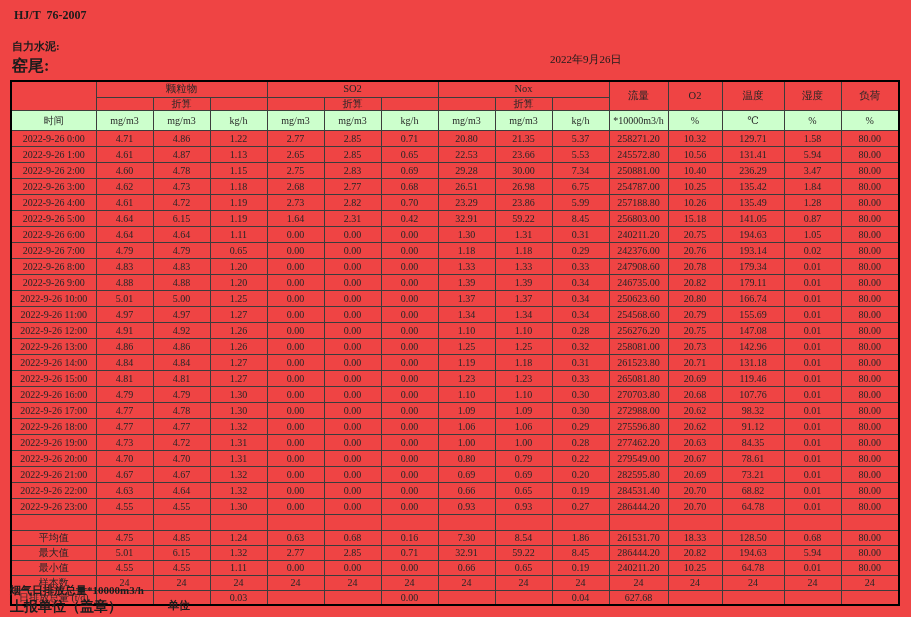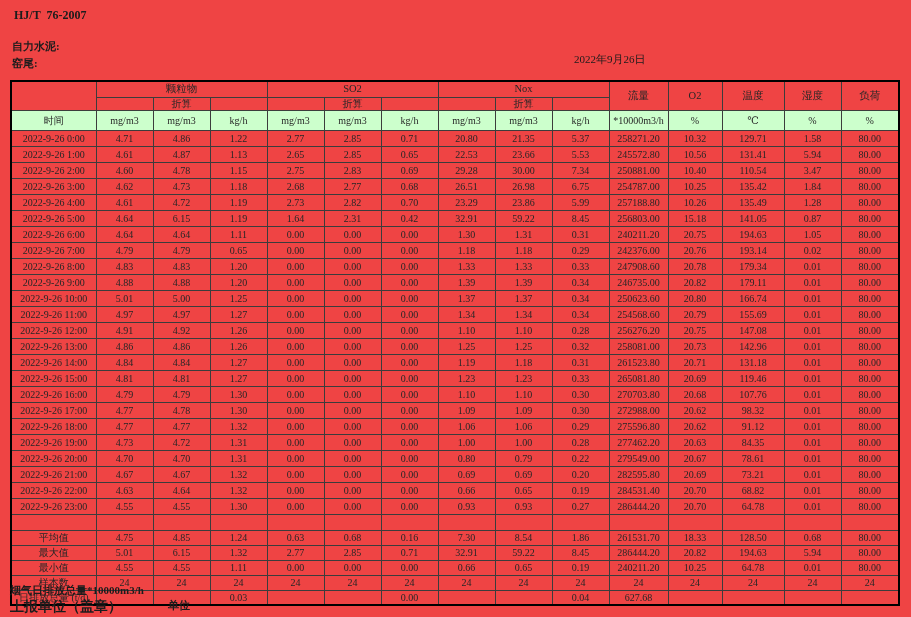--- a/index.html
+++ b/index.html
@@ -1,23 +1,23 @@
 <!DOCTYPE html>
 <html><head>
 <meta charset="utf-8">
 <style>
   html,body{margin:0;padding:0;background:#fff;}
   .page{position:relative;width:911px;height:617px;background:#ef4444;overflow:hidden;
         font-family:"Liberation Serif","DejaVu Serif",serif;color:#1c1c1c;}
   .abs{position:absolute;white-space:nowrap;}
   .std{left:14px;top:8px;font-size:12px;font-weight:bold;white-space:pre;font-family:"Liberation Serif",serif;}
   .company{left:12px;top:39px;font-size:11px;font-weight:bold;}
-  .site{left:12px;top:56px;font-size:11px;font-weight:bold;}
+  .site{left:12px;top:56px;font-size:16px;font-weight:bold;}
   .title{left:375px;top:22px;font-size:14px;font-weight:bold;letter-spacing:1px;}
-  .rdate{left:550px;top:52px;font-size:11px;margin-left:24px;}
+  .rdate{left:550px;top:52px;font-size:11px;}
   .fnote1{left:10px;top:583px;font-size:11px;font-weight:bold;}
   .fnote2{left:10px;top:598px;font-size:14px;font-weight:bold;}
   .fnote3{left:168px;top:598px;font-size:11px;font-weight:bold;}
 
   table.rep{position:absolute;left:10px;top:80px;border-collapse:collapse;table-layout:fixed;
             border:2px solid #000;font-size:10px;line-height:1;}
   table.rep td{border:1px solid #3c3c3c;text-align:center;padding:0;overflow:hidden;
                white-space:nowrap;vertical-align:middle;color:#262626;}
   tr.hdrA td{height:15px;font-size:10.5px;}
   tr.hdrB td{height:12px;font-size:10px;}
@@ -142,21 +142,21 @@
           <td>4.78</td>
           <td>1.15</td>
           <td>2.75</td>
           <td>2.83</td>
           <td>0.69</td>
           <td>29.28</td>
           <td>30.00</td>
           <td>7.34</td>
           <td>250881.00</td>
           <td class="o2cell">10.40</td>
-          <td>110.54</td>
+          <td>236.29</td>
           <td>3.47</td>
           <td>80.00</td>
         </tr>
         <tr class="datarow">
           <td class="timecell">2022-9-26 3:00</td>
           <td>4.62</td>
           <td>4.73</td>
           <td>1.18</td>
           <td>2.68</td>
           <td>2.77</td>

